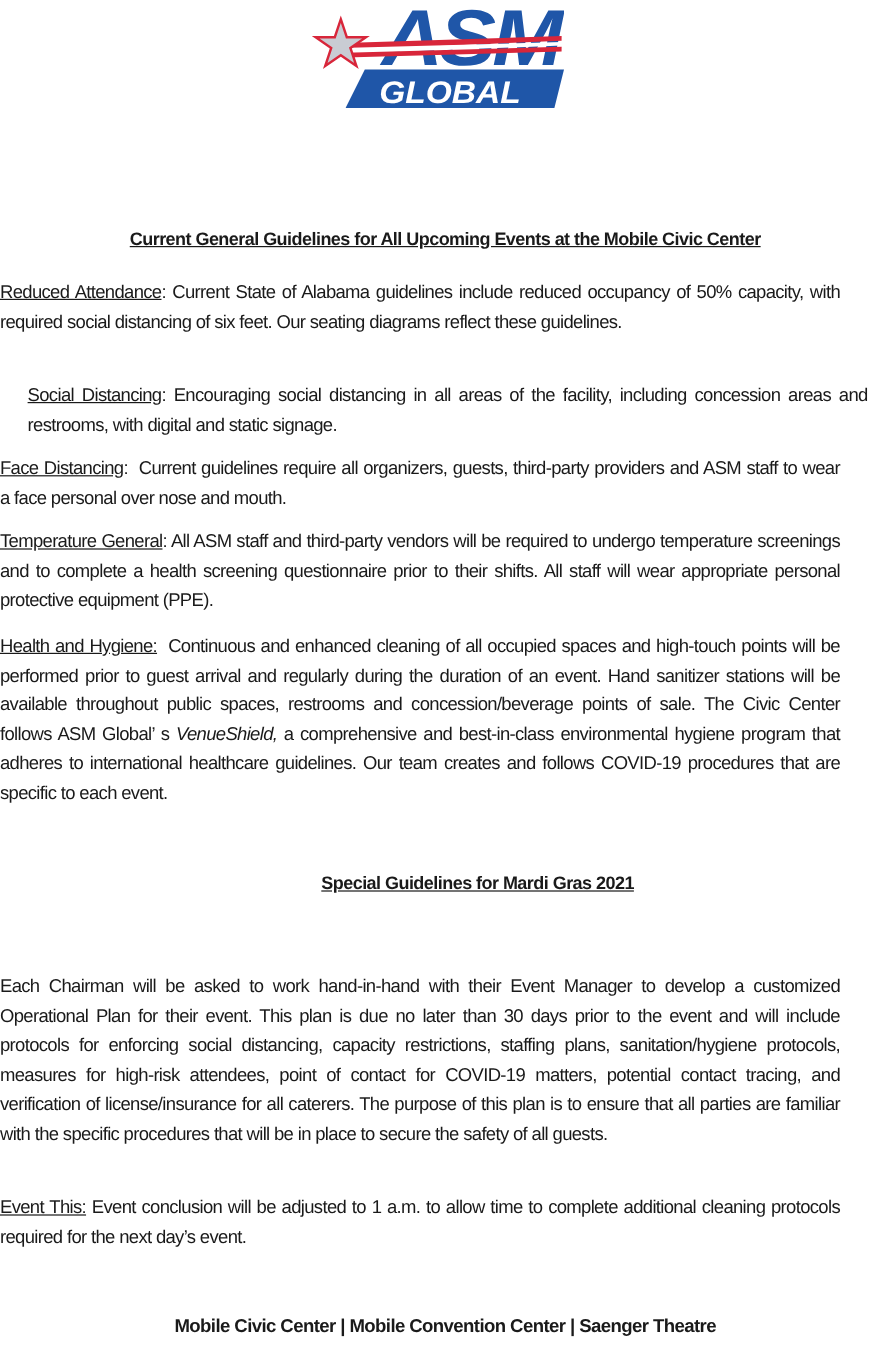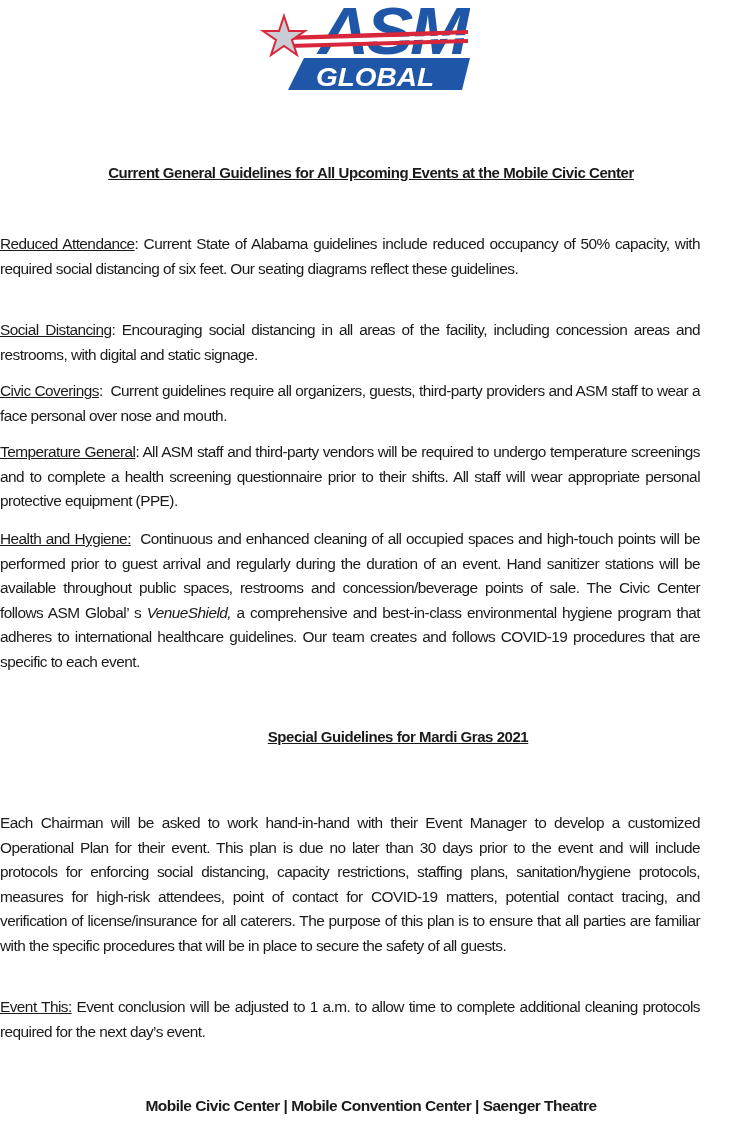--- a/index.html
+++ b/index.html
@@ -29,27 +29,27 @@
     <polygon points="22,36 210,30 210,34 22,42" fill="#d8263a"></polygon>
     <polygon points="26,40 210,35 210,38 26,45" fill="#ffffff"></polygon>
     <polygon points="30,44 210,39 210,43 30,48" fill="#d8263a"></polygon>
 
     <polygon points="26,16 31,31 47,31 34,40 39,55 26,46 13,55 18,40 5,31 21,31" fill="#c9ccd3" stroke="#d8263a" stroke-width="2"></polygon>
 
     <text x="58" y="86" font-family="Liberation Sans, sans-serif" font-weight="bold" font-style="italic" font-size="26" fill="#ffffff" textLength="118" lengthAdjust="spacingAndGlyphs">GLOBAL</text>
   </svg>
 </div>
 
-<div class="heading" style="top:164px;">Current General Guidelines for All Upcoming Events at the Mobile Civic Center</div>
+<div class="heading" style="top:191px;">Current General Guidelines for All Upcoming Events at the Mobile Civic Center</div>
 
 <p class="para" style="top:232px;"><span class="lbl">Reduced Attendance</span><span>: </span><span>Current State of Alabama guidelines include reduced occupancy of 50% capacity, with required social distancing of six feet. Our seating diagrams reflect these guidelines.</span></p>
 
-<p class="para" style="top:318px;"><span class="lbl">Social Distancing</span><span>: </span><span>Encouraging social distancing in all areas of the facility, including concession areas and restrooms, with digital and static signage.</span></p>
+<p class="para" style="top:318px;margin-left:23px;"><span class="lbl">Social Distancing</span><span>: </span><span>Encouraging social distancing in all areas of the facility, including concession areas and restrooms, with digital and static signage.</span></p>
 
-<p class="para" style="top:379px;"><span class="lbl">Civic Coverings</span><span style="white-space:pre;">:  </span><span>Current guidelines require all organizers, guests, third-party providers and ASM staff to wear a face personal over nose and mouth.</span></p>
+<p class="para" style="top:379px;"><span class="lbl">Face Distancing</span><span style="white-space:pre;">:  </span><span>Current guidelines require all organizers, guests, third-party providers and ASM staff to wear a face personal over nose and mouth.</span></p>
 
 <p class="para" style="top:440px;"><span class="lbl">Temperature General</span><span>: </span><span>All ASM staff and third-party vendors will be required to undergo temperature screenings and to complete a health screening questionnaire prior to their shifts. All staff will wear appropriate personal protective equipment (PPE).</span></p>
 
 <p class="para" style="top:527px;"><span class="lbl">Health and Hygiene:</span><span style="white-space:pre;">  </span><span>Continuous and enhanced cleaning of all occupied spaces and high-touch points will be performed prior to guest arrival and regularly during the duration of an event. Hand sanitizer stations will be available throughout public spaces, restrooms and concession/beverage points of sale. The Civic Center follows ASM Global’ s </span><i>VenueShield,</i><span> a comprehensive and best-in-class environmental hygiene program that adheres to international healthcare guidelines. Our team creates and follows COVID-19 procedures that are specific to each event.</span></p>
 
 <div class="heading" style="top:728px;padding-left:27px;">Special Guidelines for Mardi Gras 2021</div>
 
 <p class="para" style="top:811px;">Each Chairman will be asked to work hand-in-hand with their Event Manager to develop a customized Operational Plan for their event. This plan is due no later than 30 days prior to the event and will include protocols for enforcing social distancing, capacity restrictions, staffing plans, sanitation/hygiene protocols, measures for high-risk attendees, point of contact for COVID-19 matters, potential contact tracing, and verification of license/insurance for all caterers. The purpose of this plan is to ensure that all parties are familiar with the specific procedures that will be in place to secure the safety of all guests.</p>
 
 <p class="para" style="top:995px;"><span class="lbl">Event This:</span><span> </span><span>Event conclusion will be adjusted to 1 a.m. to allow time to complete additional cleaning protocols required for the next day’s event.</span></p>

